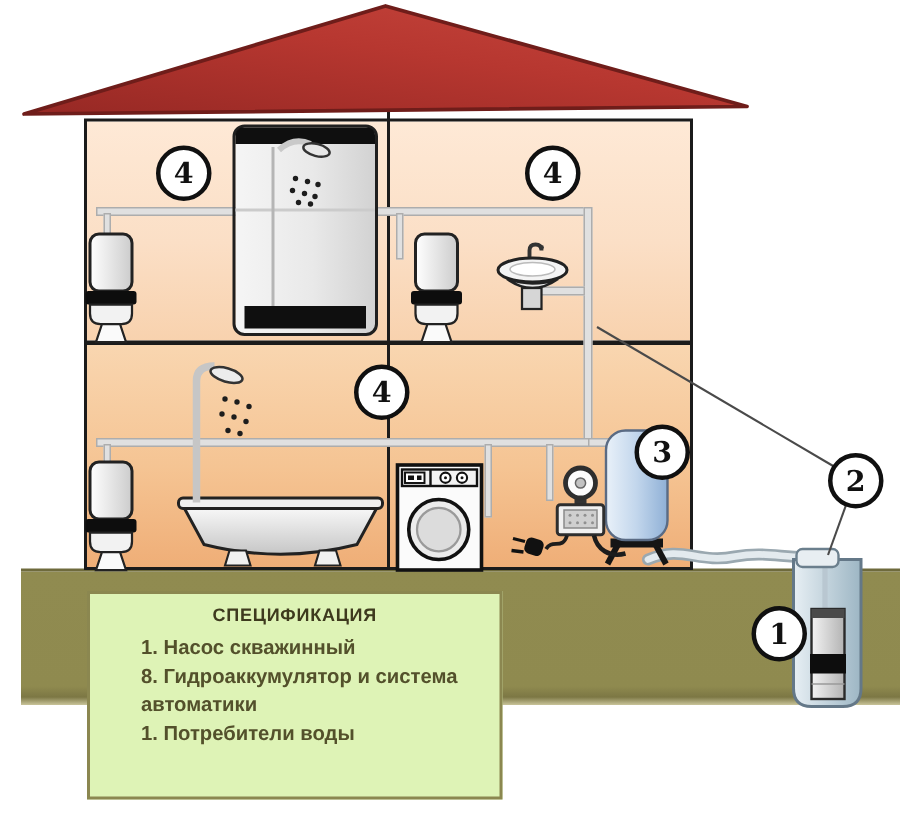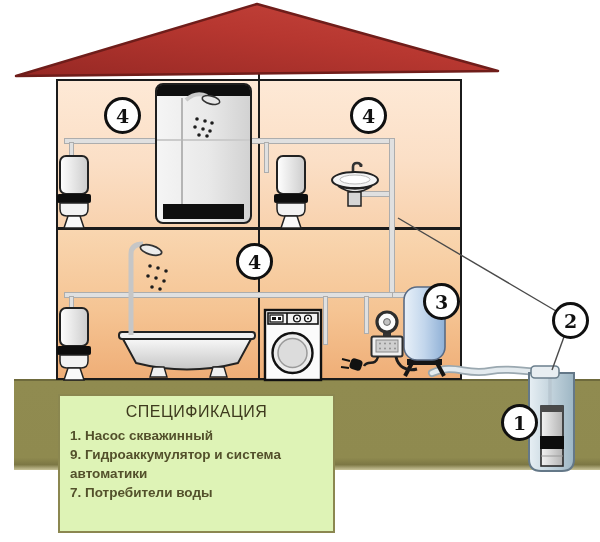--- a/index.html
+++ b/index.html
@@ -41,24 +41,24 @@
   #cabin .topbar{position:absolute;left:0;right:0;top:0;height:11px;background:#0f0f0f;border-radius:5px 5px 0 0;}
   #cabin .botbar{position:absolute;left:6px;right:6px;bottom:3px;height:15px;background:#0f0f0f;}
   #cabin .door{position:absolute;left:24px;top:13px;width:2px;height:108px;background:#b5b5b5;}
   #cabin .seam{position:absolute;left:0;right:0;top:54px;height:2px;background:#cbcbcb;}
   
   #legend{
     position:absolute;left:58px;top:394px;width:277px;height:139px;box-sizing:border-box;
     background:#def3b6;border:2px solid #8b8750;padding:7px 10px 0 10px;
   }
   .lg-title{
-    text-align:center;font-weight:normal;font-size:16px;color:#3e3a1e;
+    text-align:center;font-weight:bold;font-size:12px;color:#3e3a1e;
     letter-spacing:0.5px;margin-bottom:5px;
   }
-  .lg-item{font-size:13.5px;font-weight:bold;color:#53502b;line-height:19px;}
+  .lg-item{font-size:13.5px;font-weight:bold;color:#53502b;line-height:19px;margin-left:24px;}
   
   #overlay{position:absolute;left:0;top:0;width:600px;height:542px;pointer-events:none;}
   
   .callout{
     position:absolute;width:31px;height:31px;border:3px solid #101010;border-radius:50%;
     background:#fff;display:flex;align-items:center;justify-content:center;
     font-family:"DejaVu Serif",serif;font-size:19px;font-weight:bold;color:#111;
   }
 </style>
 </head>
@@ -89,22 +89,22 @@
   <div id="cabin">
     <div class="topbar"></div>
     <div class="seam"></div>
     <div class="door"></div>
     <div class="botbar"></div>
   </div>
 
   <div id="legend">
     <div class="lg-title">СПЕЦИФИКАЦИЯ</div>
     <div class="lg-item">1. Насос скважинный</div>
-    <div class="lg-item">9. Гидроаккумулятор и система автоматики</div>
-    <div class="lg-item">7. Потребители воды</div>
+    <div class="lg-item">8. Гидроаккумулятор и система автоматики</div>
+    <div class="lg-item">1. Потребители воды</div>
   </div>
 
   <svg id="overlay" viewBox="0 0 600 542" xmlns="http://www.w3.org/2000/svg">
     <defs>
       <linearGradient id="roofG" x1="0" y1="1" x2="1" y2="0">
         <stop offset="0" stop-color="#962824"></stop>
           <stop offset="0.55" stop-color="#b73730"></stop>
           <stop offset="1" stop-color="#c6463d"></stop>
       </linearGradient>
       <linearGradient id="fixG" x1="0" y1="0" x2="1" y2="0">

